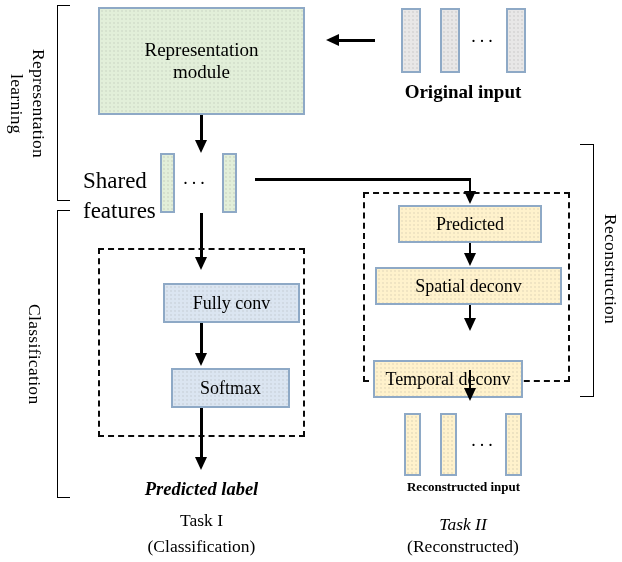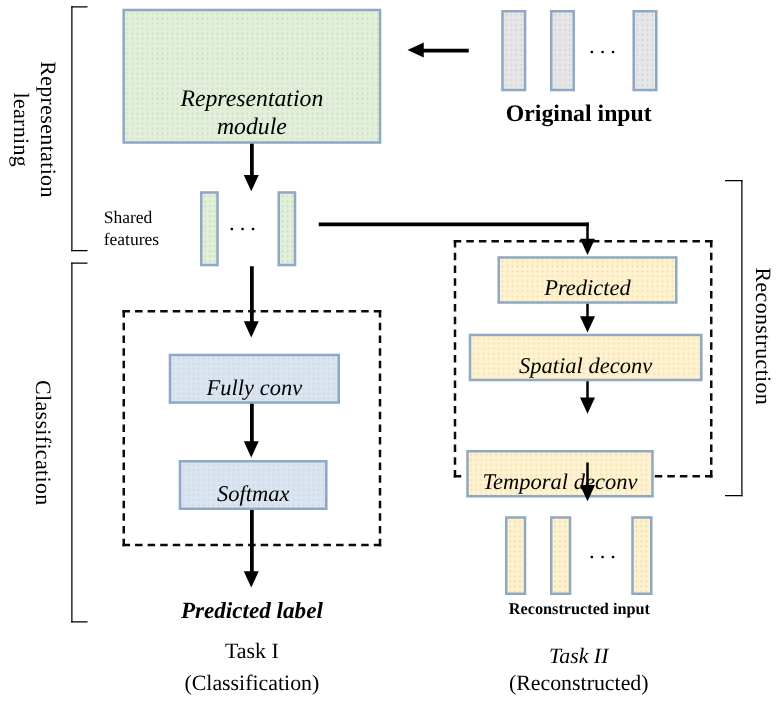--- a/index.html
+++ b/index.html
@@ -4,28 +4,27 @@
 <style>
   html,body{margin:0;padding:0;background:#fff;}
   #canvas{
     position:relative;width:622px;height:562px;background:#fff;overflow:hidden;
     font-family:"Liberation Serif","DejaVu Serif",serif;color:#000;
   }
   
   .shape{
     position:absolute;box-sizing:border-box;
     border:2px solid var(--shape-border);
-    display:flex;align-items:flex-end;justify-content:center;
+    display:flex;align-items:center;justify-content:center;
     text-align:center;line-height:1.15;
     background-image:radial-gradient(rgba(110,110,110,.10) 1px, transparent 1px);
     background-size:4px 4px;
-    font-style:italic;
   }
   .green{background-color:var(--green-fill);}
-  .blue{background-color:var(--blue-fill);}
+  .blue{background-color:var(--blue-fill);margin-left:28px;}
   .yellow{background-color:var(--yellow-fill);}
   .gray{background-color:var(--gray-fill);}
   .module-text{font-size:19px;width:160px;}
   .node-text{font-size:18px;}
   
   .dashed{position:absolute;box-sizing:border-box;border:2.5px dashed #0a0a0a;background:transparent;}
   
   .bracket-l{position:absolute;box-sizing:border-box;border-left:1.7px solid #000;border-top:1.7px solid #000;border-bottom:1.7px solid #000;}
   .bracket-r{position:absolute;box-sizing:border-box;border-right:1.7px solid #000;border-top:1.7px solid #000;border-bottom:1.7px solid #000;}
   
@@ -40,21 +39,21 @@
   .head-left{position:absolute;width:0;height:0;border-top:6.5px solid transparent;border-bottom:6.5px solid transparent;border-right:13px solid #000;}
   
   .bar{
     position:absolute;box-sizing:border-box;border:2px solid var(--shape-border);
     background-image:radial-gradient(rgba(110,110,110,.12) 1px, transparent 1px);
     background-size:4px 4px;
   }
   .dots{position:absolute;font-size:18px;letter-spacing:4px;text-align:center;}
   .caption-bold{position:absolute;font-weight:bold;font-size:19px;text-align:center;}
   .caption{position:absolute;font-size:17.5px;text-align:center;}
-  .sublabel{position:absolute;font-size:14px;line-height:1.32;}
+  .sublabel{position:absolute;font-size:23px;line-height:1.32;}
 </style>
 </head>
 <body>
 
 <div id="canvas">
 
   <div class="bracket-l" style="left:57px;top:5px;width:13px;height:196px;"></div>
   <div class="bracket-l" style="left:57px;top:210px;width:13px;height:288px;"></div>
 
   <div class="bracket-r" style="left:580px;top:144px;width:14px;height:253px;"></div>

